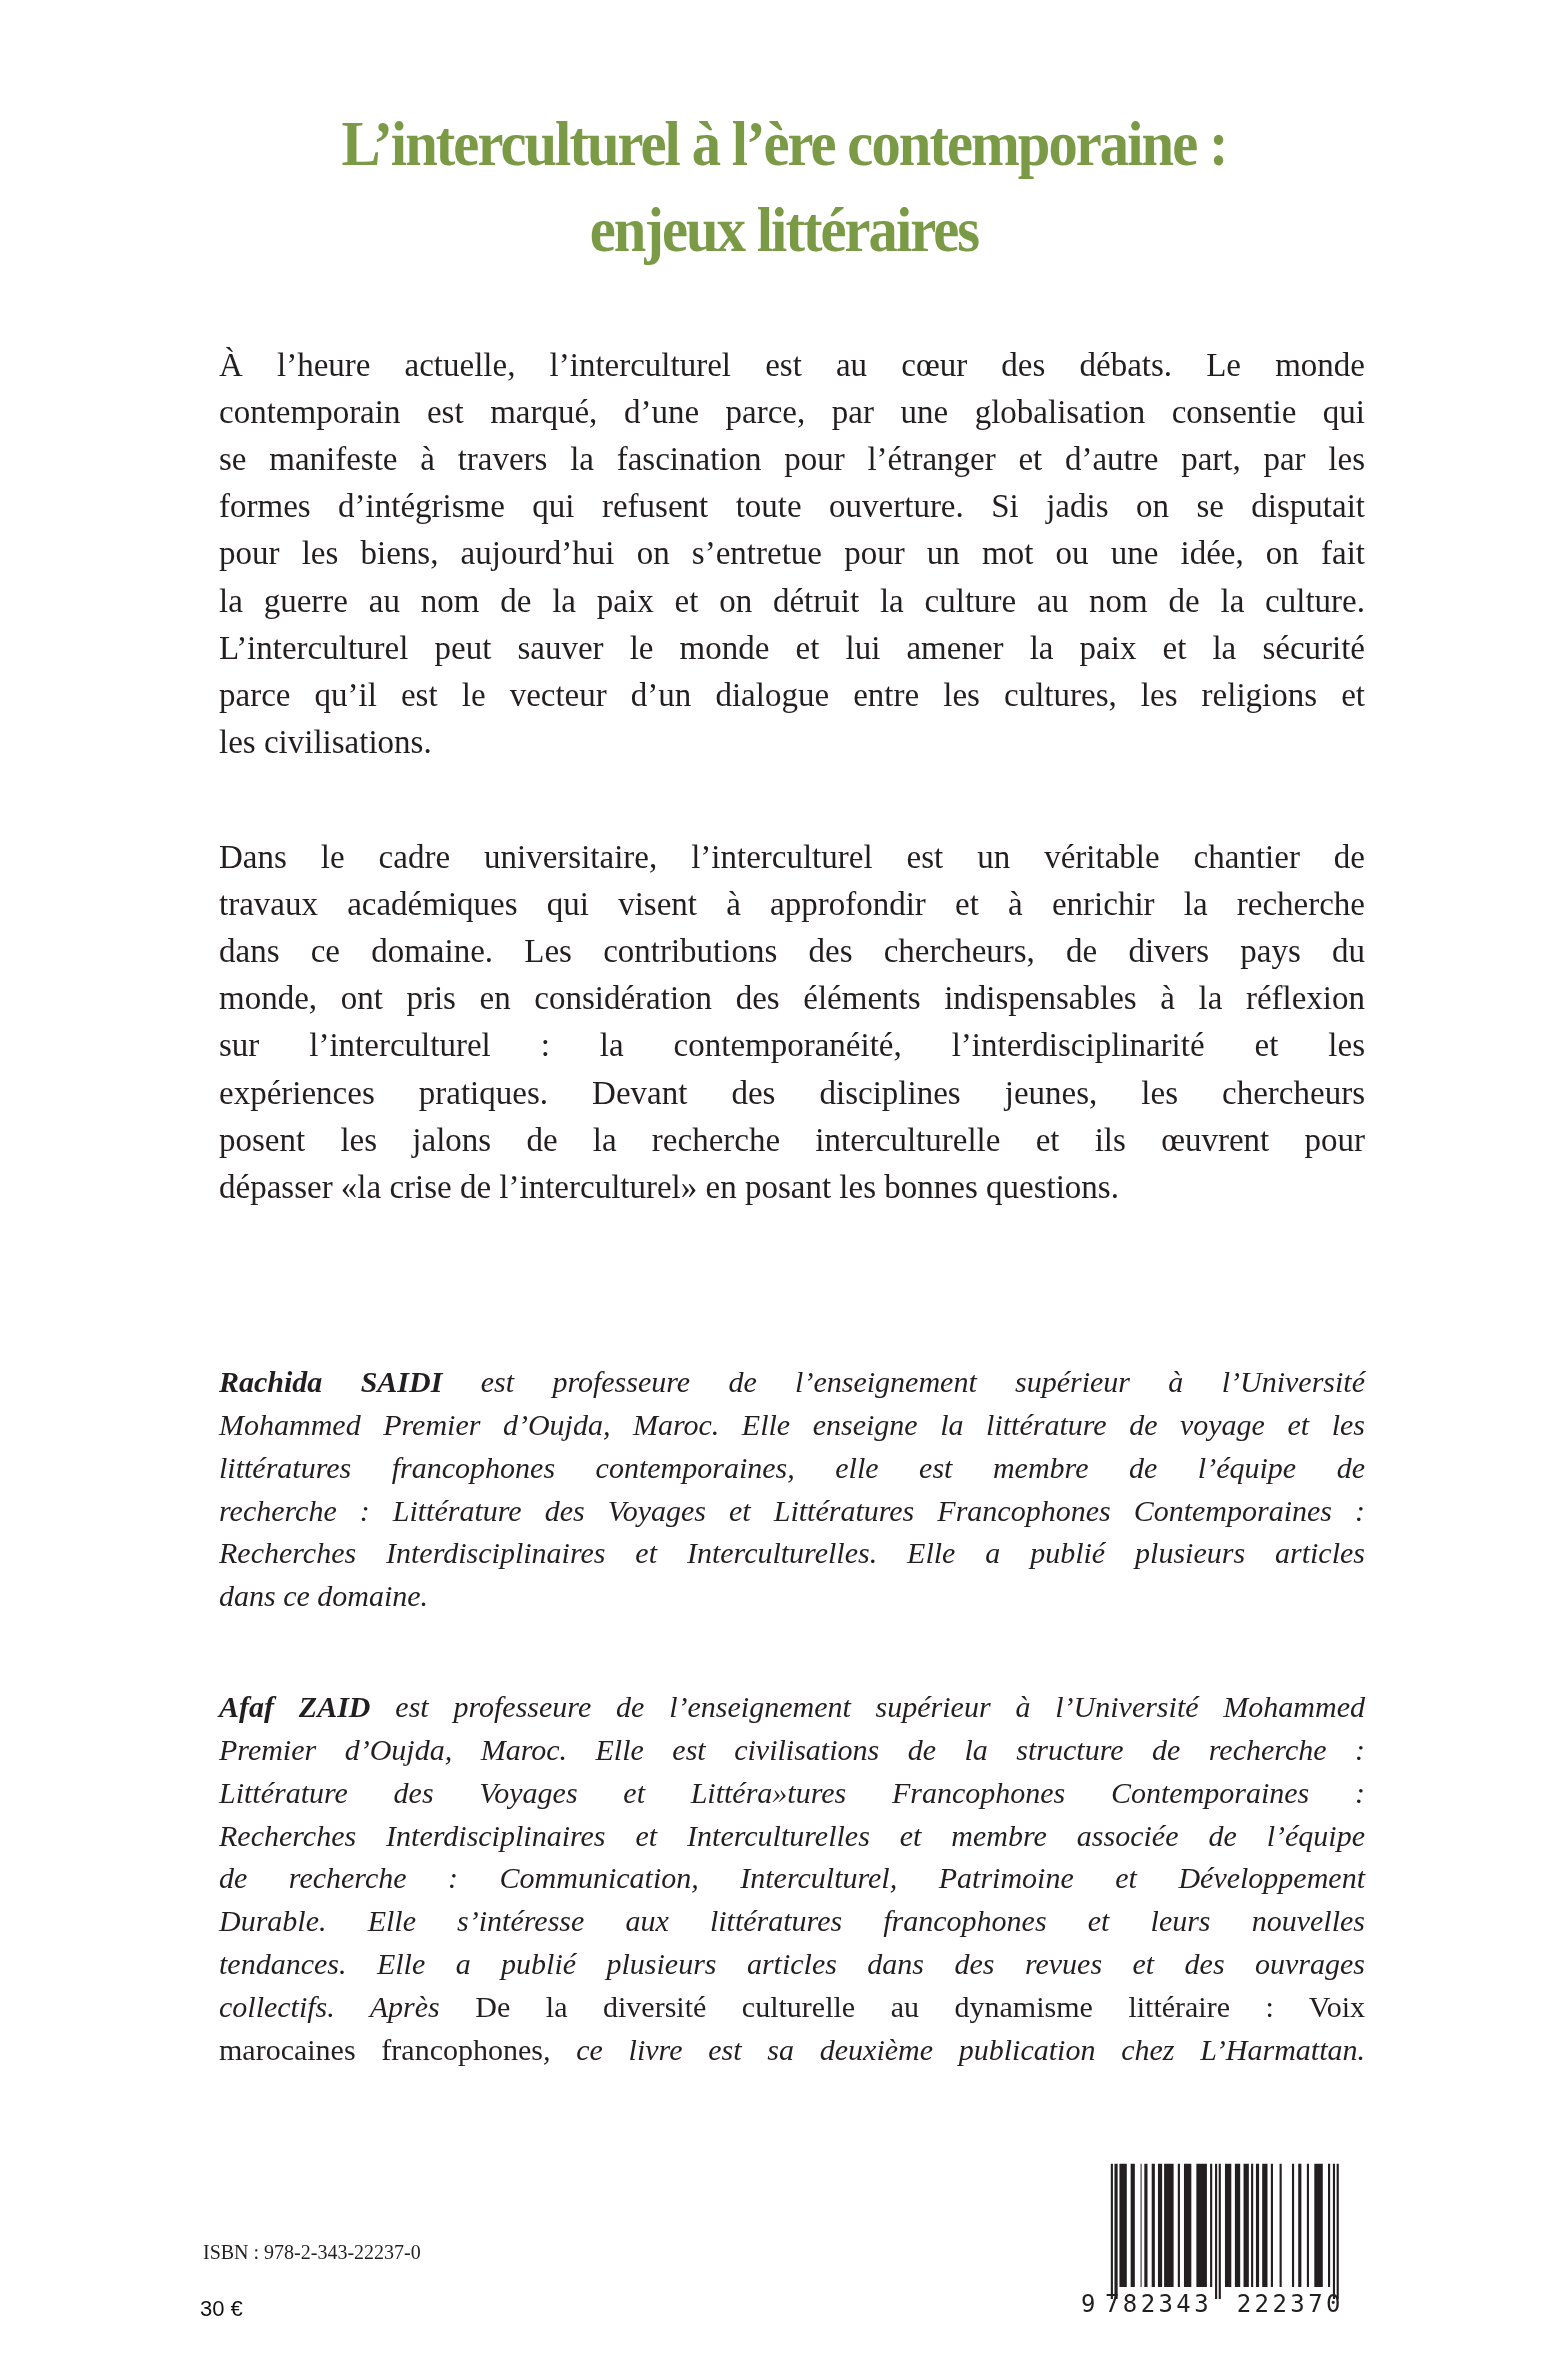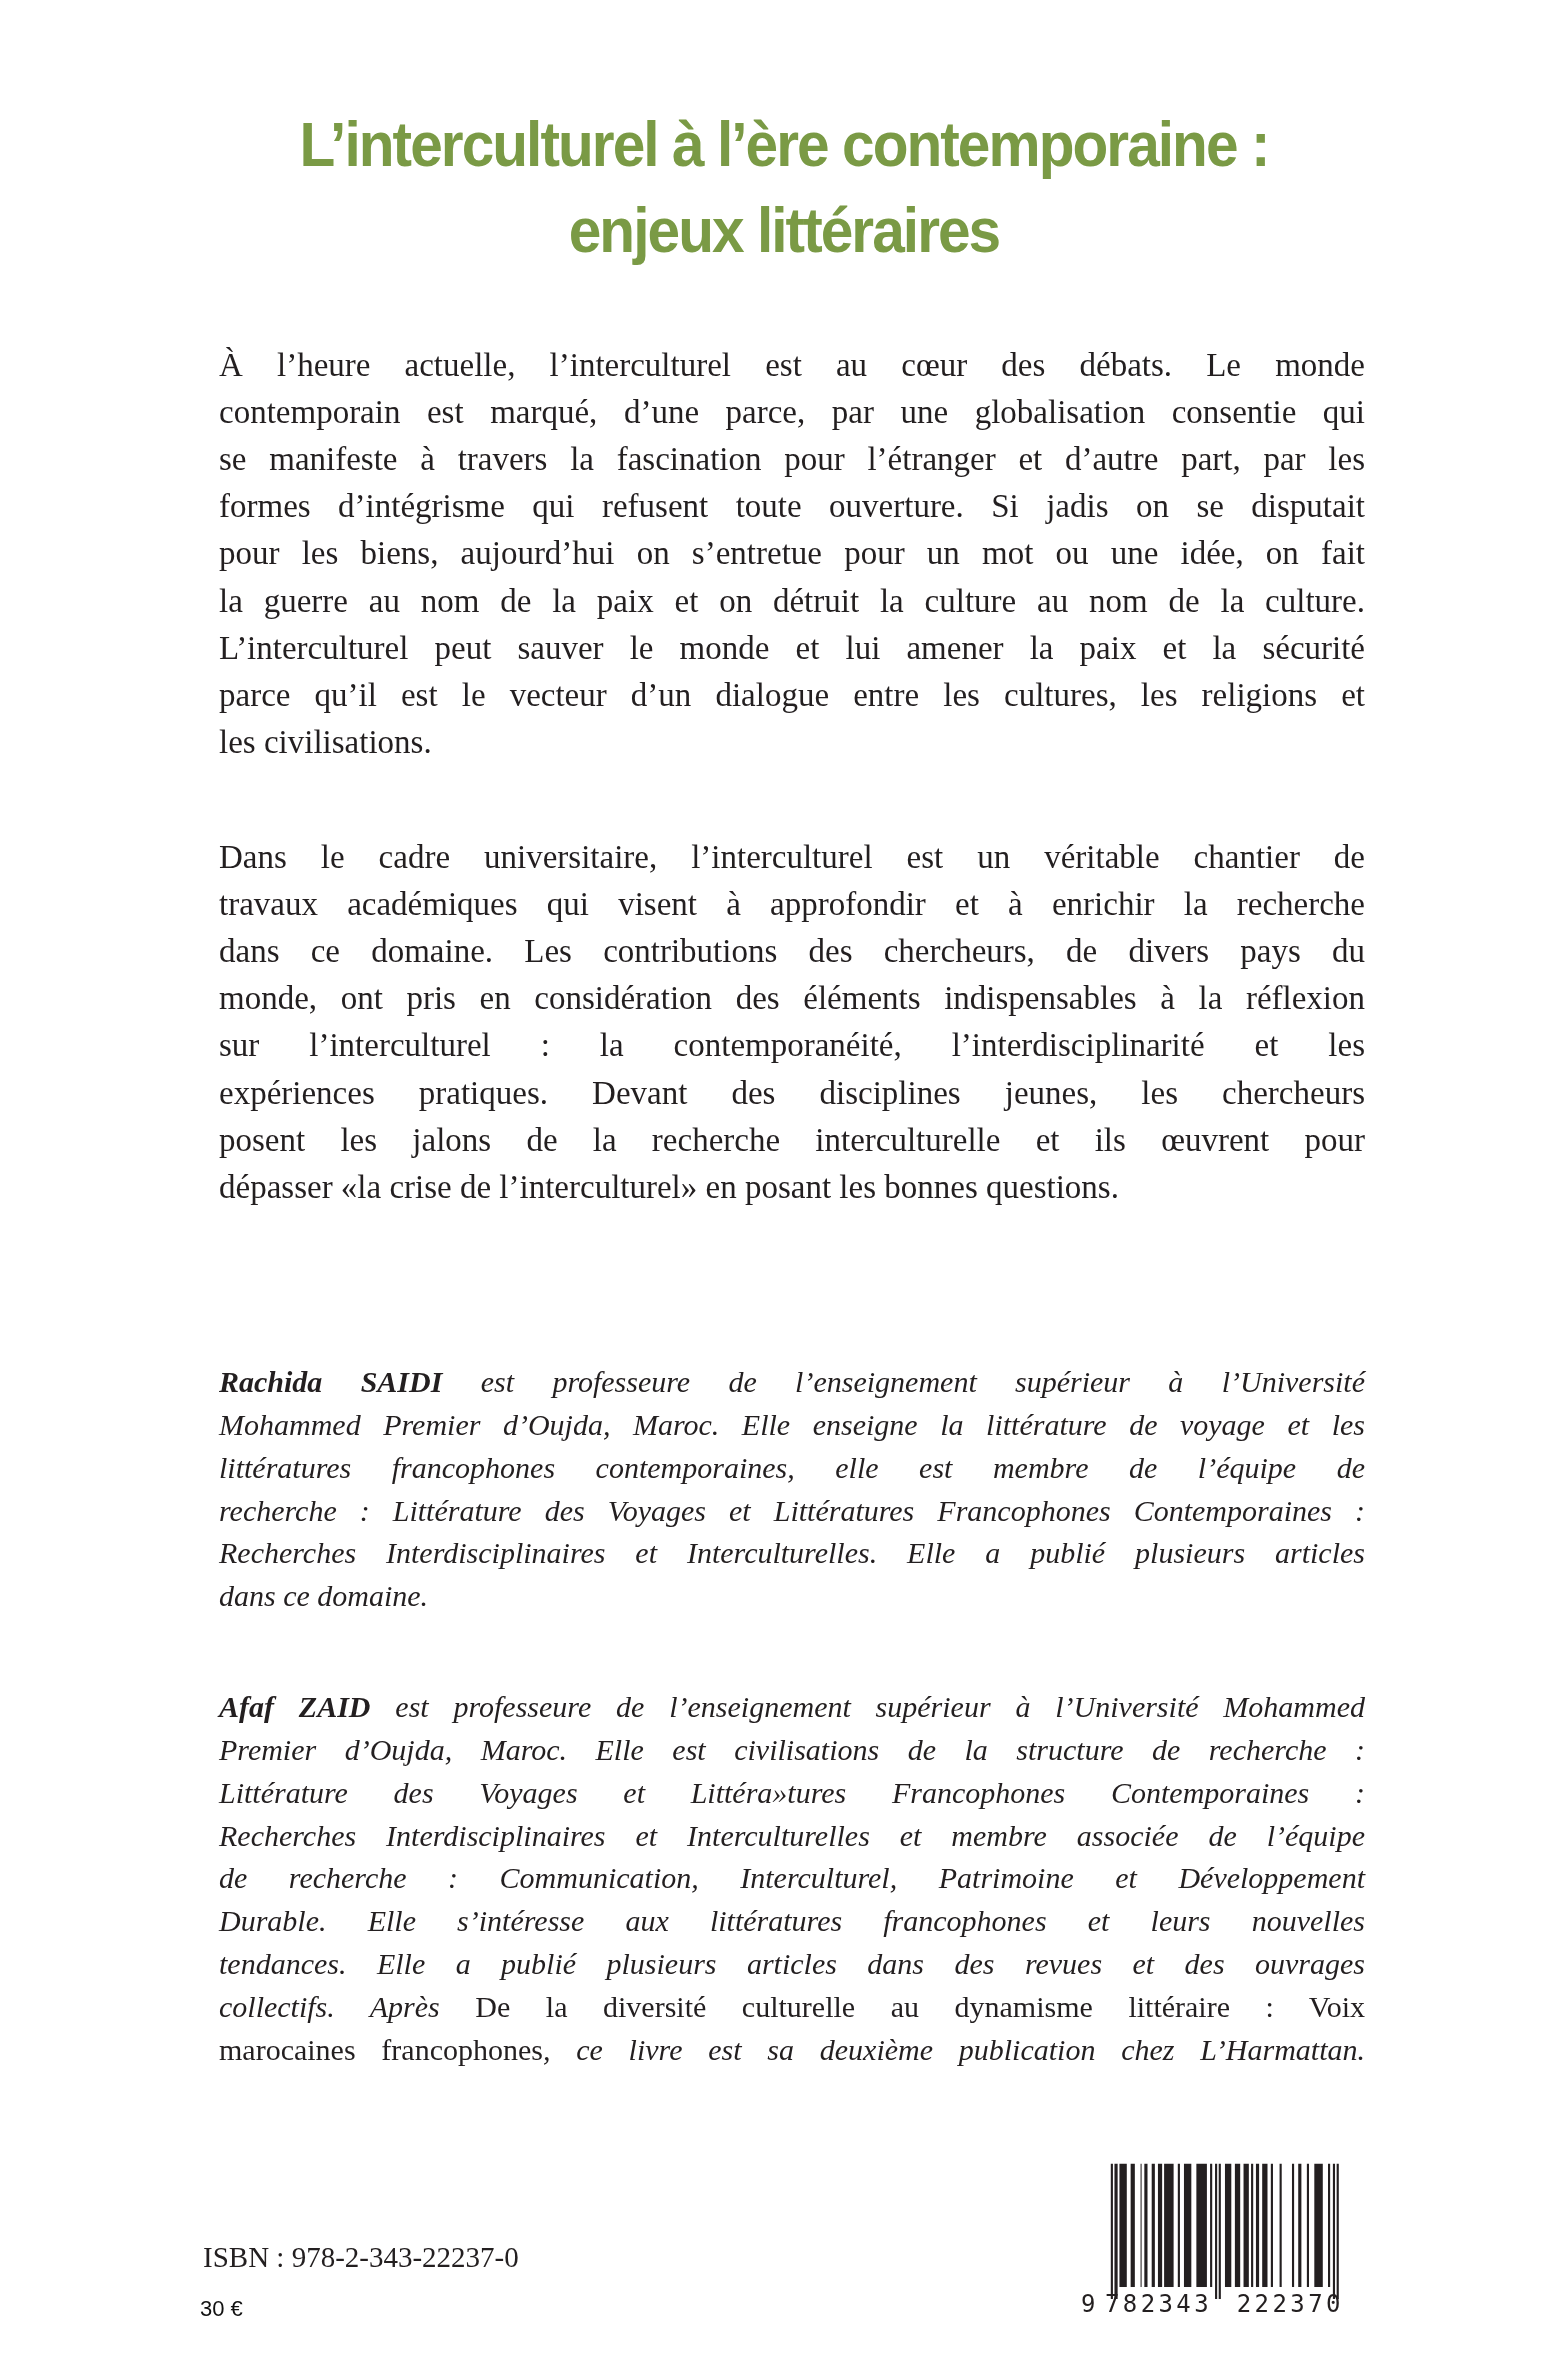--- a/index.html
+++ b/index.html
@@ -1,20 +1,20 @@
 <!DOCTYPE html>
 <html style="font-size:13.7px"><head>
 <meta charset="utf-8">
 <style>
   html, body { margin: 0; padding: 0; background: #ffffff; }
   body { width: 1568px; height: 2377px; position: relative; overflow: hidden; }
   .title {
     position: absolute; left: 0; width: 1568px; top: 101px;
     text-align: center; color: #7a9a45;
-    font-family: Liberation Sans, sans-serif; font-weight: bold;
+    font-family: Liberation Serif, serif; font-weight: bold;
     font-size: 63px; line-height: 86px; letter-spacing: -2.1px;
     margin: 0;
   }
   .title .t-line { display: block; transform: scaleX(0.93); transform-origin: center; }
   .col {
     position: absolute; left: 203px; width: 1162px;
     color: #231f20;
   }
   .roman { font-family: "Liberation Serif", serif; font-size: 33px; }
   .italic { font-family: "Liberation Serif", serif; font-size: 30px; font-style: italic; }
@@ -22,21 +22,21 @@
     display: block; white-space: nowrap;
     text-align: justify; text-align-last: justify;
     height: 0; position: relative;
   }
   .line > span.inner { position: absolute; left: 16px; right: 0; bottom: 0; text-align: justify; text-align-last: justify; }
   .line.last > span.inner { text-align-last: left; margin-top: 36px; }
   .up { font-style: normal; }
   .b { font-weight: bold; }
   .isbn {
     position: absolute; left: 203px; top: 2241px;
-    font-family: "Liberation Serif", serif; font-size: 29px; color: #231f20;
+    font-family: "Liberation Serif", serif; font-size: 20px; color: #231f20;
   }
   .price {
     position: absolute; left: 200px; top: 2296px;
     font-family: "Liberation Sans", sans-serif; font-size: 22px; color: #111;
   }
   .barcode { position: absolute; left: 1081px; top: 2161px; width: 291px; height: 163px; }
 </style>
 </head>
 <body>
 

